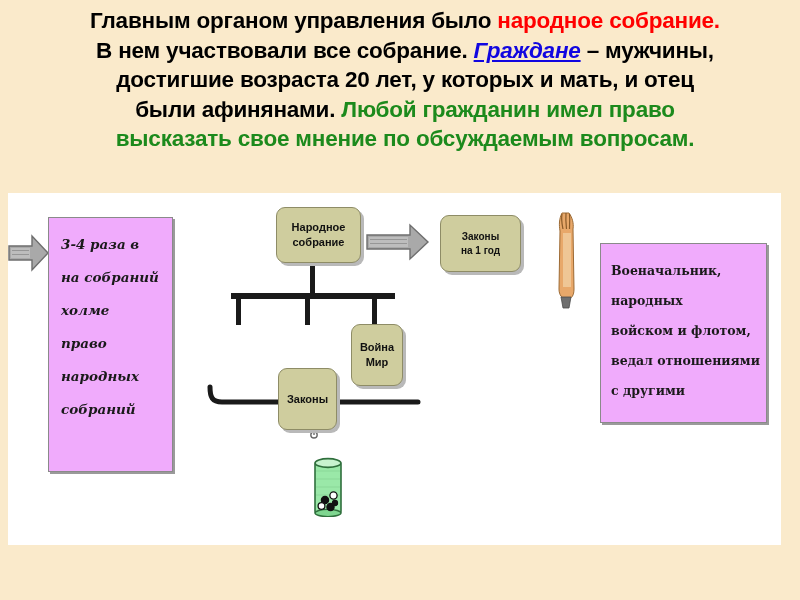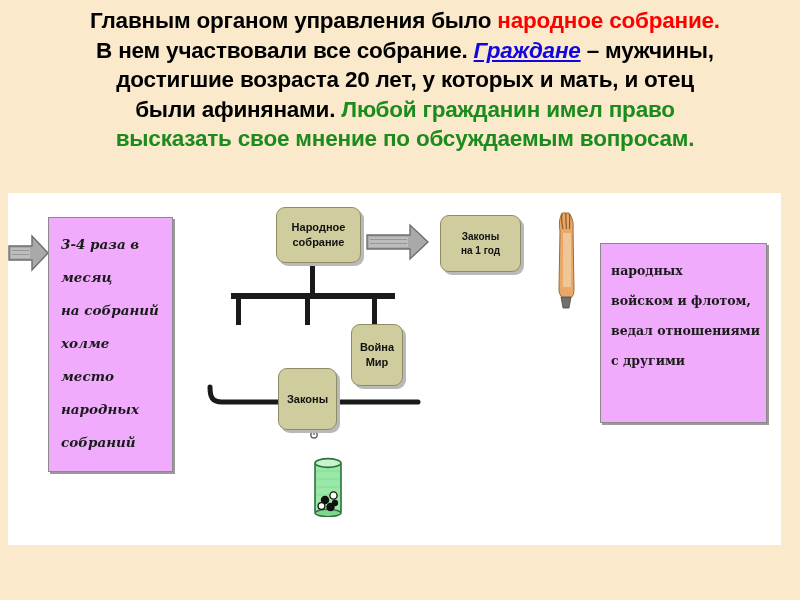--- a/index.html
+++ b/index.html
@@ -198,24 +198,23 @@
     <polygon points="3,15 22,15 22,15 22,25 3,25" fill="#bdbdbd"></polygon>
     <g stroke="#8c8c8c" stroke-width="0.8">
       <line x1="4" y1="17.5" x2="21" y2="17.5"></line>
       <line x1="4" y1="21.5" x2="21" y2="21.5"></line>
     </g>
   </svg>
 
   <div class="note-box" id="left-note">
     <div class="note-inner">
       <span class="note-line">3-4 раза в</span>
-      <span class="note-line">месяц</span>
       <span class="note-line">на собраний</span>
       <span class="note-line">холме</span>
-      <span class="note-line">место</span>
+      <span class="note-line">право</span>
       <span class="note-line">народных</span>
       <span class="note-line">собраний</span>
     </div>
   </div>
 
   <div class="conn" id="conn-vert-main"></div>
   <div class="conn" id="conn-horiz-main"></div>
   <div class="conn" id="conn-stub-1"></div>
   <div class="conn" id="conn-stub-2"></div>
   <div class="conn" id="conn-stub-3"></div>
@@ -253,20 +252,21 @@
     <path d="M9 2 C6 8 6 14 7 20 L6 78 C6 84 9 88 14 88 C19 88 21 84 21 78 L20 18 C21 12 19 6 16 2 Z" fill="#e8a86a" stroke="#9c6a34" stroke-width="1"></path>
     <path d="M10 22 L10 76 L18 76 L18 22 Z" fill="#f0cb9c" opacity="0.85"></path>
     <path d="M9 3 C8 9 9 13 10 18" stroke="#8a5a28" stroke-width="1.2" fill="none"></path>
     <path d="M13 2 C12.5 9 13 13 13.5 18" stroke="#8a5a28" stroke-width="1.2" fill="none"></path>
     <path d="M16.5 3 C17 9 16.5 13 16.5 18" stroke="#8a5a28" stroke-width="1.2" fill="none"></path>
     <path d="M8 86 L10 97 L16 97 L18 86 Z" fill="#6f6f6f" stroke="#4a4a4a" stroke-width="0.8"></path>
   </svg>
 
   <div class="note-box" id="right-note">
     <div class="note-inner">
+      <span class="note-line">Военачальник,</span>
       <span class="note-line">народных</span>
       <span class="note-line">войском и флотом,</span>
       <span class="note-line">ведал отношениями</span>
       <span class="note-line">с другими</span>
     </div>
   </div>
 
   <svg id="brace-svg" width="220" height="70" viewBox="0 0 220 70">
     <path d="M6 4 C6 14 8 19 18 19 L98 19 C106 19 108 23 110 31 C112 23 114 19 122 19 L214 19 C214 19 214 19 214 19" fill="none" stroke="#1a1a1a" stroke-width="5" stroke-linecap="round" stroke-linejoin="round"></path>
     <ellipse cx="110" cy="36" rx="4.5" ry="6" fill="#111111"></ellipse>

